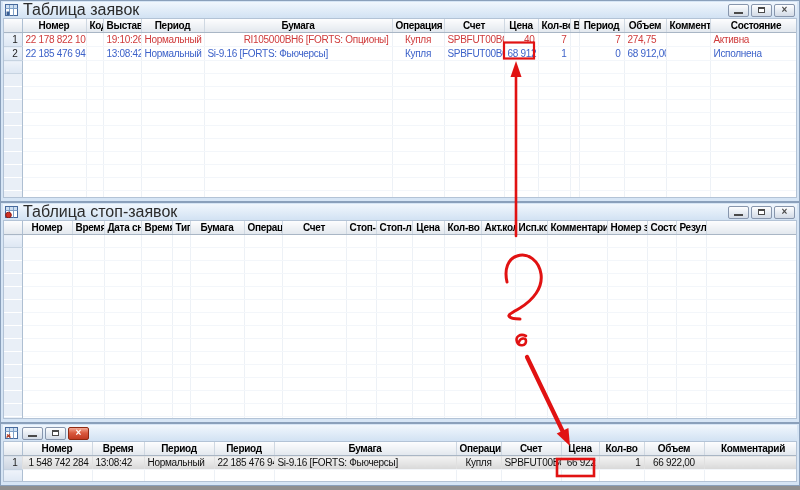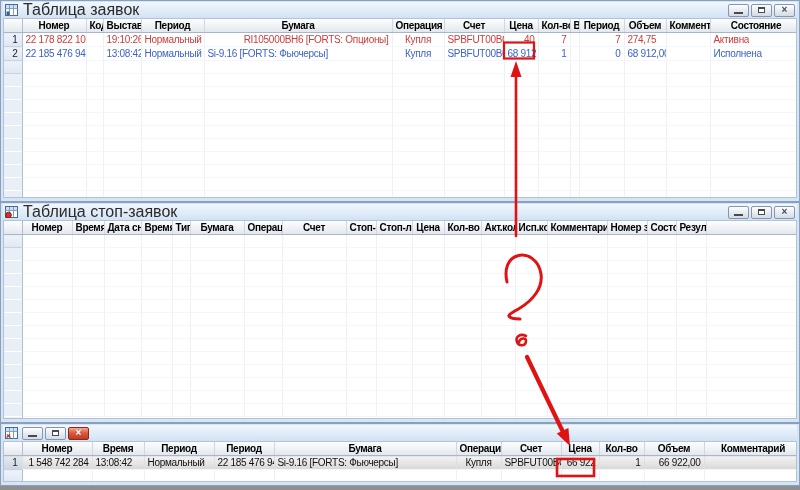--- a/index.html
+++ b/index.html
@@ -814,21 +814,21 @@
             <td class="num">1</td>
             <td style="text-align:right">1 548 742 284</td>
             <td style="text-align:left">13:08:42</td>
             <td style="text-align:left">Нормальный</td>
             <td style="text-align:right">22 185 476 945</td>
             <td style="text-align:left">Si-9.16 [FORTS: Фьючерсы]</td>
             <td style="text-align:center">Купля</td>
             <td style="text-align:center">SPBFUT00BGP</td>
             <td style="text-align:right">66 922</td>
             <td style="text-align:right">1</td>
-            <td style="text-align:right">66 922,00</td>
+            <td style="text-align:center">66 922,00</td>
             <td style="text-align:left"></td>
           </tr>
           <tr class="row">
             <td class="num"></td>
             <td></td>
             <td></td>
             <td></td>
             <td></td>
             <td></td>
             <td></td>

